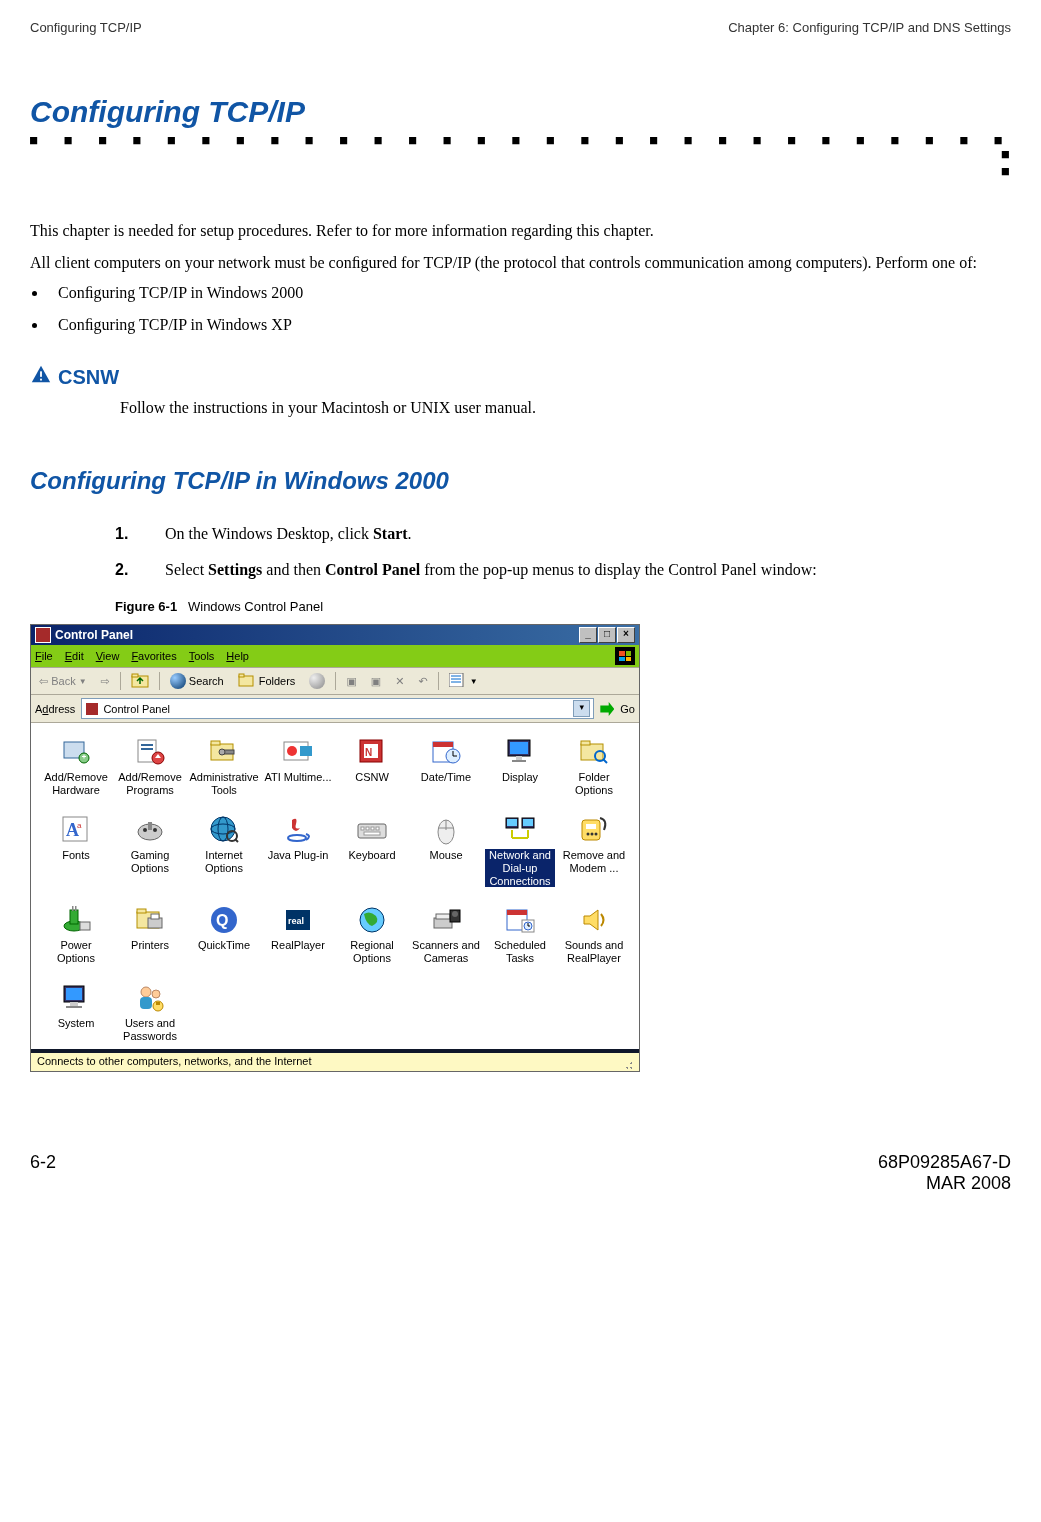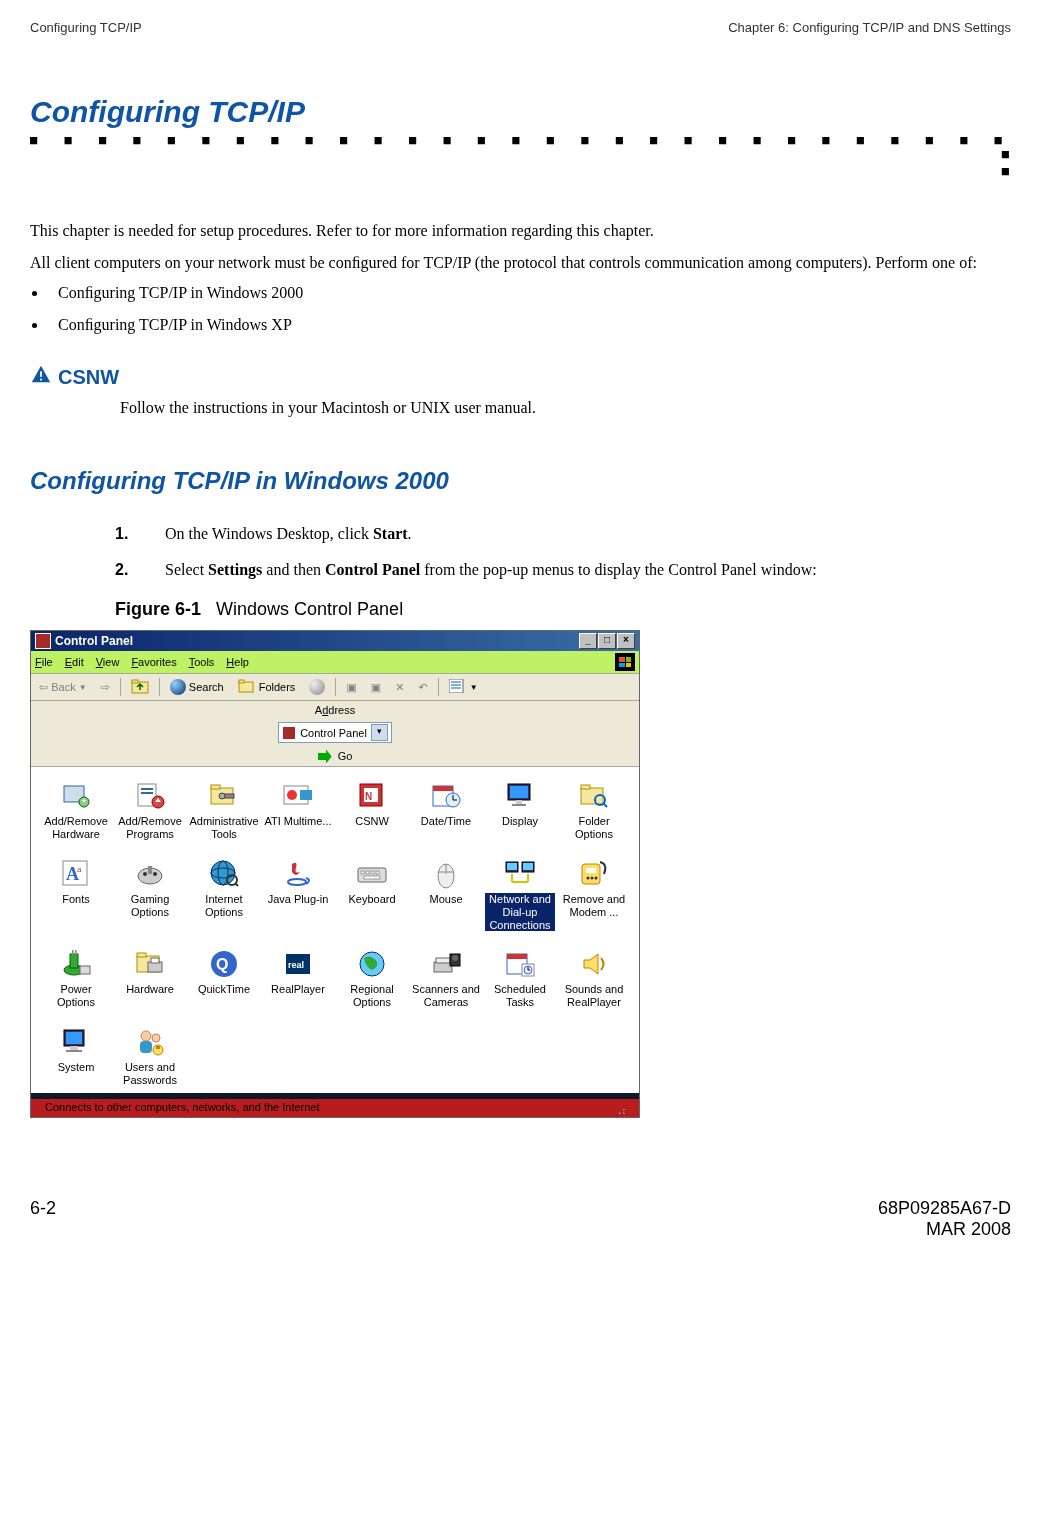--- a/index.html
+++ b/index.html
@@ -108,21 +108,21 @@
     font-family: Verdana, Arial, sans-serif;
     width: 50px;
     flex-shrink: 0;
   }
   ol.steps .step-text {
     flex: 1;
   }
   .figure-caption {
     margin-left: 85px;
     font-family: Verdana, Arial, sans-serif;
-    font-size: 18px;
+    font-size: 13px;
     margin-top: 20px;
     margin-bottom: 10px;
   }
   .figure-caption .fig-num {
     font-weight: bold;
   }
 
   
   .cp-window {
     width: 608px;
@@ -165,21 +165,21 @@
     border: 1px solid #fff;
     border-right-color: #404040;
     border-bottom-color: #404040;
     font-family: Arial, sans-serif;
     font-size: 10px;
     line-height: 12px;
     text-align: center;
     color: #000;
   }
   .cp-menubar {
-    background: #bef264;
+    background: #84cc16;
     padding: 2px 4px;
     display: flex;
     gap: 12px;
     border-bottom: 1px solid #aca899;
     align-items: center;
     justify-content: space-between;
   }
   .cp-menubar-left { display:flex; gap:12px; }
   .cp-menubar span { cursor: default; }
   .underline-first::first-letter { text-decoration: underline; }
@@ -222,21 +222,20 @@
     width:16px; height:16px; border-radius:50%;
     display:inline-block;
   }
   .cp-addressbar {
     background: #ece9d8;
     padding: 3px 4px;
     display: flex;
     align-items: center;
     gap: 6px;
     border-bottom: 1px solid #aca899;
-    flex-direction: column;
   }
   .addr-label { color:#000; }
   .addr-field {
     flex: 1;
     background: #fff;
     border: 1px solid #7f9db9;
     padding: 1px 3px;
     display: flex;
     align-items: center;
     gap: 4px;
@@ -288,23 +287,23 @@
     min-height: 26px;
   }
   .cp-icon-box {
     width: 34px;
     height: 34px;
     display: flex;
     align-items: center;
     justify-content: center;
   }
   .cp-status {
-    background: #b91c1c;
-    border-top: 6px solid #0f172a;
-    padding: 2px 14px;
+    background: #fef9c3;
+    border-top: 4px solid #0f172a;
+    padding: 2px 6px;
     font-size: 11px;
     color: #000;
     display:flex;
     justify-content: space-between;
   }
   .cp-status-grip {
     width:14px; height:14px;
     background-image:
       radial-gradient(#888 1px, transparent 1px),
       radial-gradient(#888 1px, transparent 1px),
@@ -691,21 +690,21 @@
         </div>
         <div class="cp-item">
           <div class="cp-icon-box">
             <svg width="32" height="32" viewBox="0 0 32 32">
               <rect x="3" y="8" width="22" height="16" fill="#f4e7a0" stroke="#b48f00"></rect>
               <rect x="3" y="5" width="9" height="4" fill="#f4e7a0" stroke="#b48f00"></rect>
               <rect x="14" y="14" width="14" height="10" fill="#ccc" stroke="#666"></rect>
               <rect x="17" y="10" width="8" height="5" fill="#fff" stroke="#666"></rect>
             </svg>
           </div>
-          <div class="cp-label">Hardware</div>
+          <div class="cp-label">Printers</div>
         </div>
         <div class="cp-item">
           <div class="cp-icon-box">
             <svg width="32" height="32" viewBox="0 0 32 32">
               <circle cx="16" cy="16" r="13" fill="#36c"></circle>
               <text x="8" y="22" font-size="16" fill="#fff" font-family="Arial" font-weight="bold">Q</text>
             </svg>
           </div>
           <div class="cp-label">QuickTime</div>
         </div>

